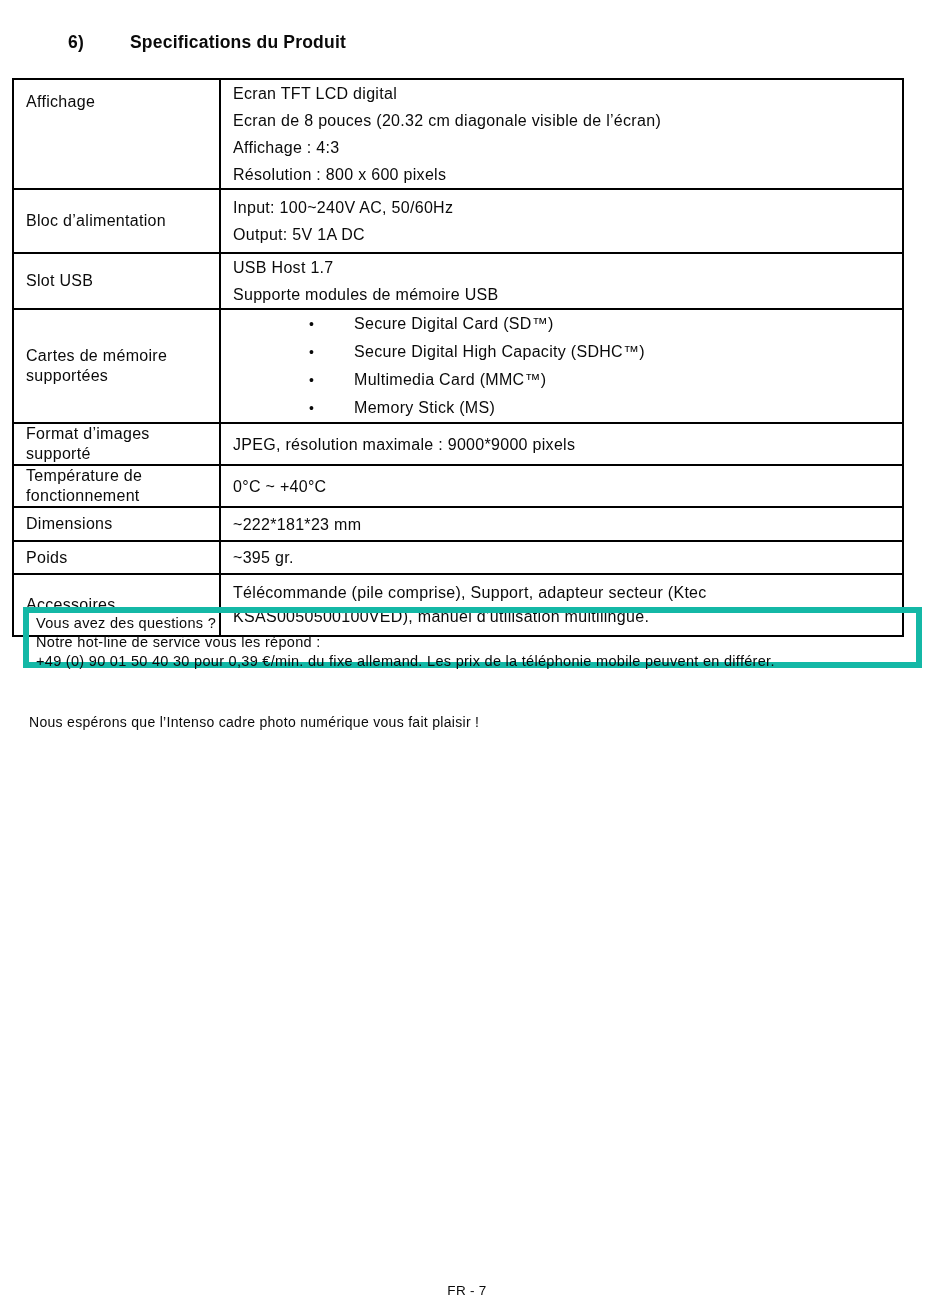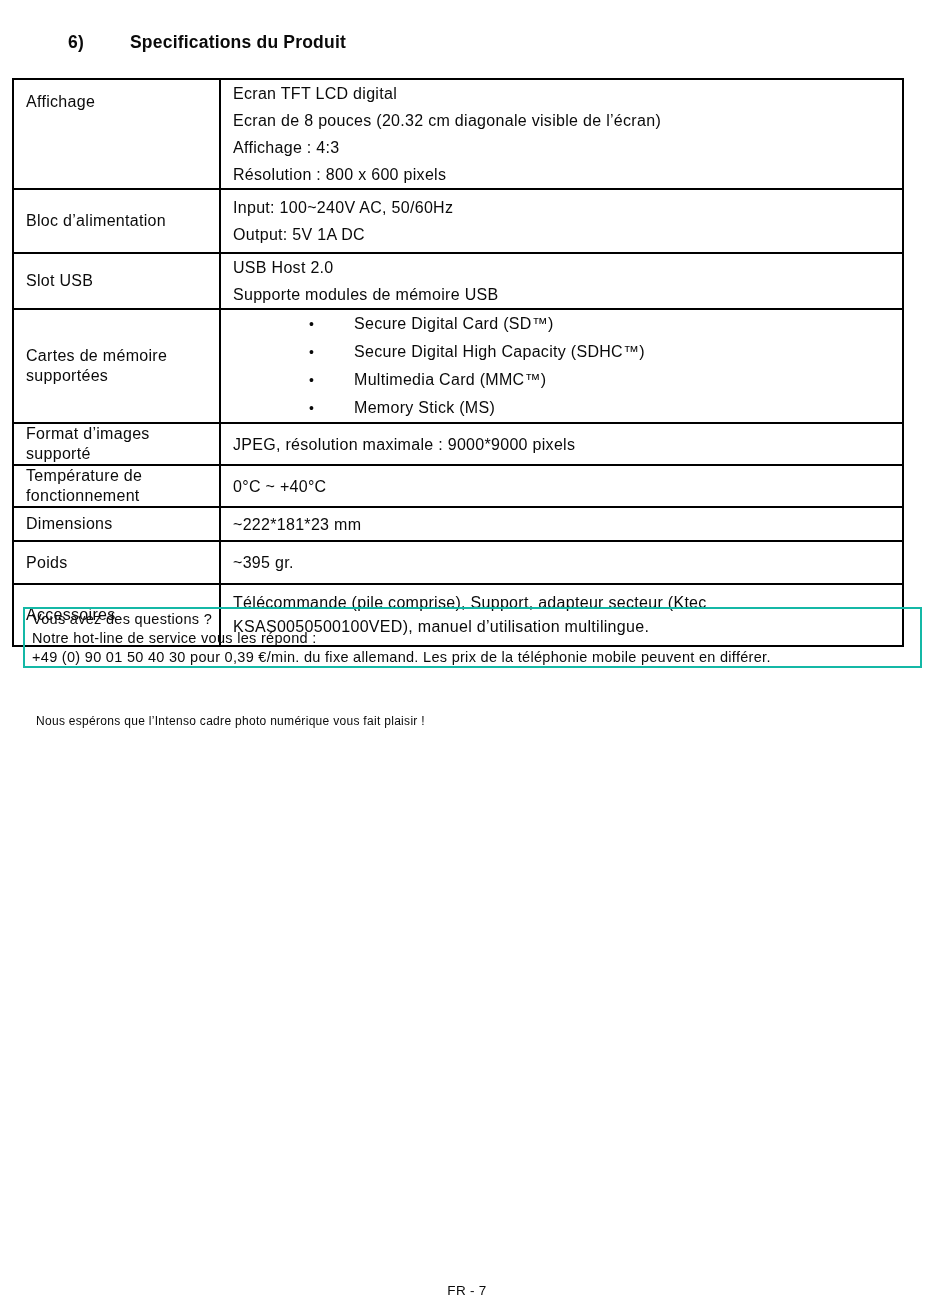--- a/index.html
+++ b/index.html
@@ -43,52 +43,52 @@
   }
   td.lbl { line-height: 20px; padding-right: 22px; }
   td.lbl.top { vertical-align: top; padding-top: 12px; }
   .r0 { height: 110px; }
   .r1 { height: 64px; }
   .r2 { height: 54px; }
   .r3 { height: 83px; }
   .r4 { height: 41px; }
   .r5 { height: 39px; }
   .r6 { height: 34px; }
-  .r7 { height: 43px; }
+  .r7 { height: 33px; }
   .r8 { height: 62px; }
   td.val .ln { line-height: 27px; white-space: nowrap; }
   .r8 td.val .ln { line-height: 24px; }
   td.val .bullet { line-height: 28px; white-space: nowrap; }
   .bullet .mark {
     display: inline-block;
     margin-left: 76px;
     width: 45px;
     font-size: 14px;
   }
 
   
   .hotline {
     position: absolute;
     left: 23px;
     top: 607px;
     width: 899px;
     height: 61px;
     box-sizing: border-box;
-    border: 2px solid #14b8a6;
+    border: 6px solid #14b8a6;
     padding: 1px 6px 0 7px;
     font-size: 14.5px;
   }
   .hotline .hl { line-height: 19px; white-space: nowrap; }
 
   
   .closing {
     position: absolute;
-    left: 36px;
+    left: 29px;
     top: 714px;
-    font-size: 12px;
+    font-size: 14px;
   }
 
   
   .footer {
     position: absolute;
     left: 0;
     top: 1283px;
     width: 934px;
     text-align: center;
     font-size: 13.5px;
@@ -122,21 +122,21 @@
       <tr class="r1">
         <td class="lbl">Bloc d’alimentation</td>
         <td class="val">
           <div class="ln">Input: 100~240V AC, 50/60Hz</div>
           <div class="ln">Output: 5V 1A DC</div>
         </td>
       </tr>
       <tr class="r2">
         <td class="lbl">Slot USB</td>
         <td class="val">
-          <div class="ln">USB Host 2.0</div>
+          <div class="ln">USB Host 1.7</div>
           <div class="ln">Supporte modules de mémoire USB</div>
         </td>
       </tr>
       <tr class="r3">
         <td class="lbl">Cartes de mémoire supportées</td>
         <td class="val">
           <div class="bullet"><span class="mark">•</span><span>Secure Digital Card (SD™)</span></div>
           <div class="bullet"><span class="mark">•</span><span>Secure Digital High Capacity (SDHC™)</span></div>
           <div class="bullet"><span class="mark">•</span><span>Multimedia Card (MMC™)</span></div>
           <div class="bullet"><span class="mark">•</span><span>Memory Stick (MS)</span></div>

